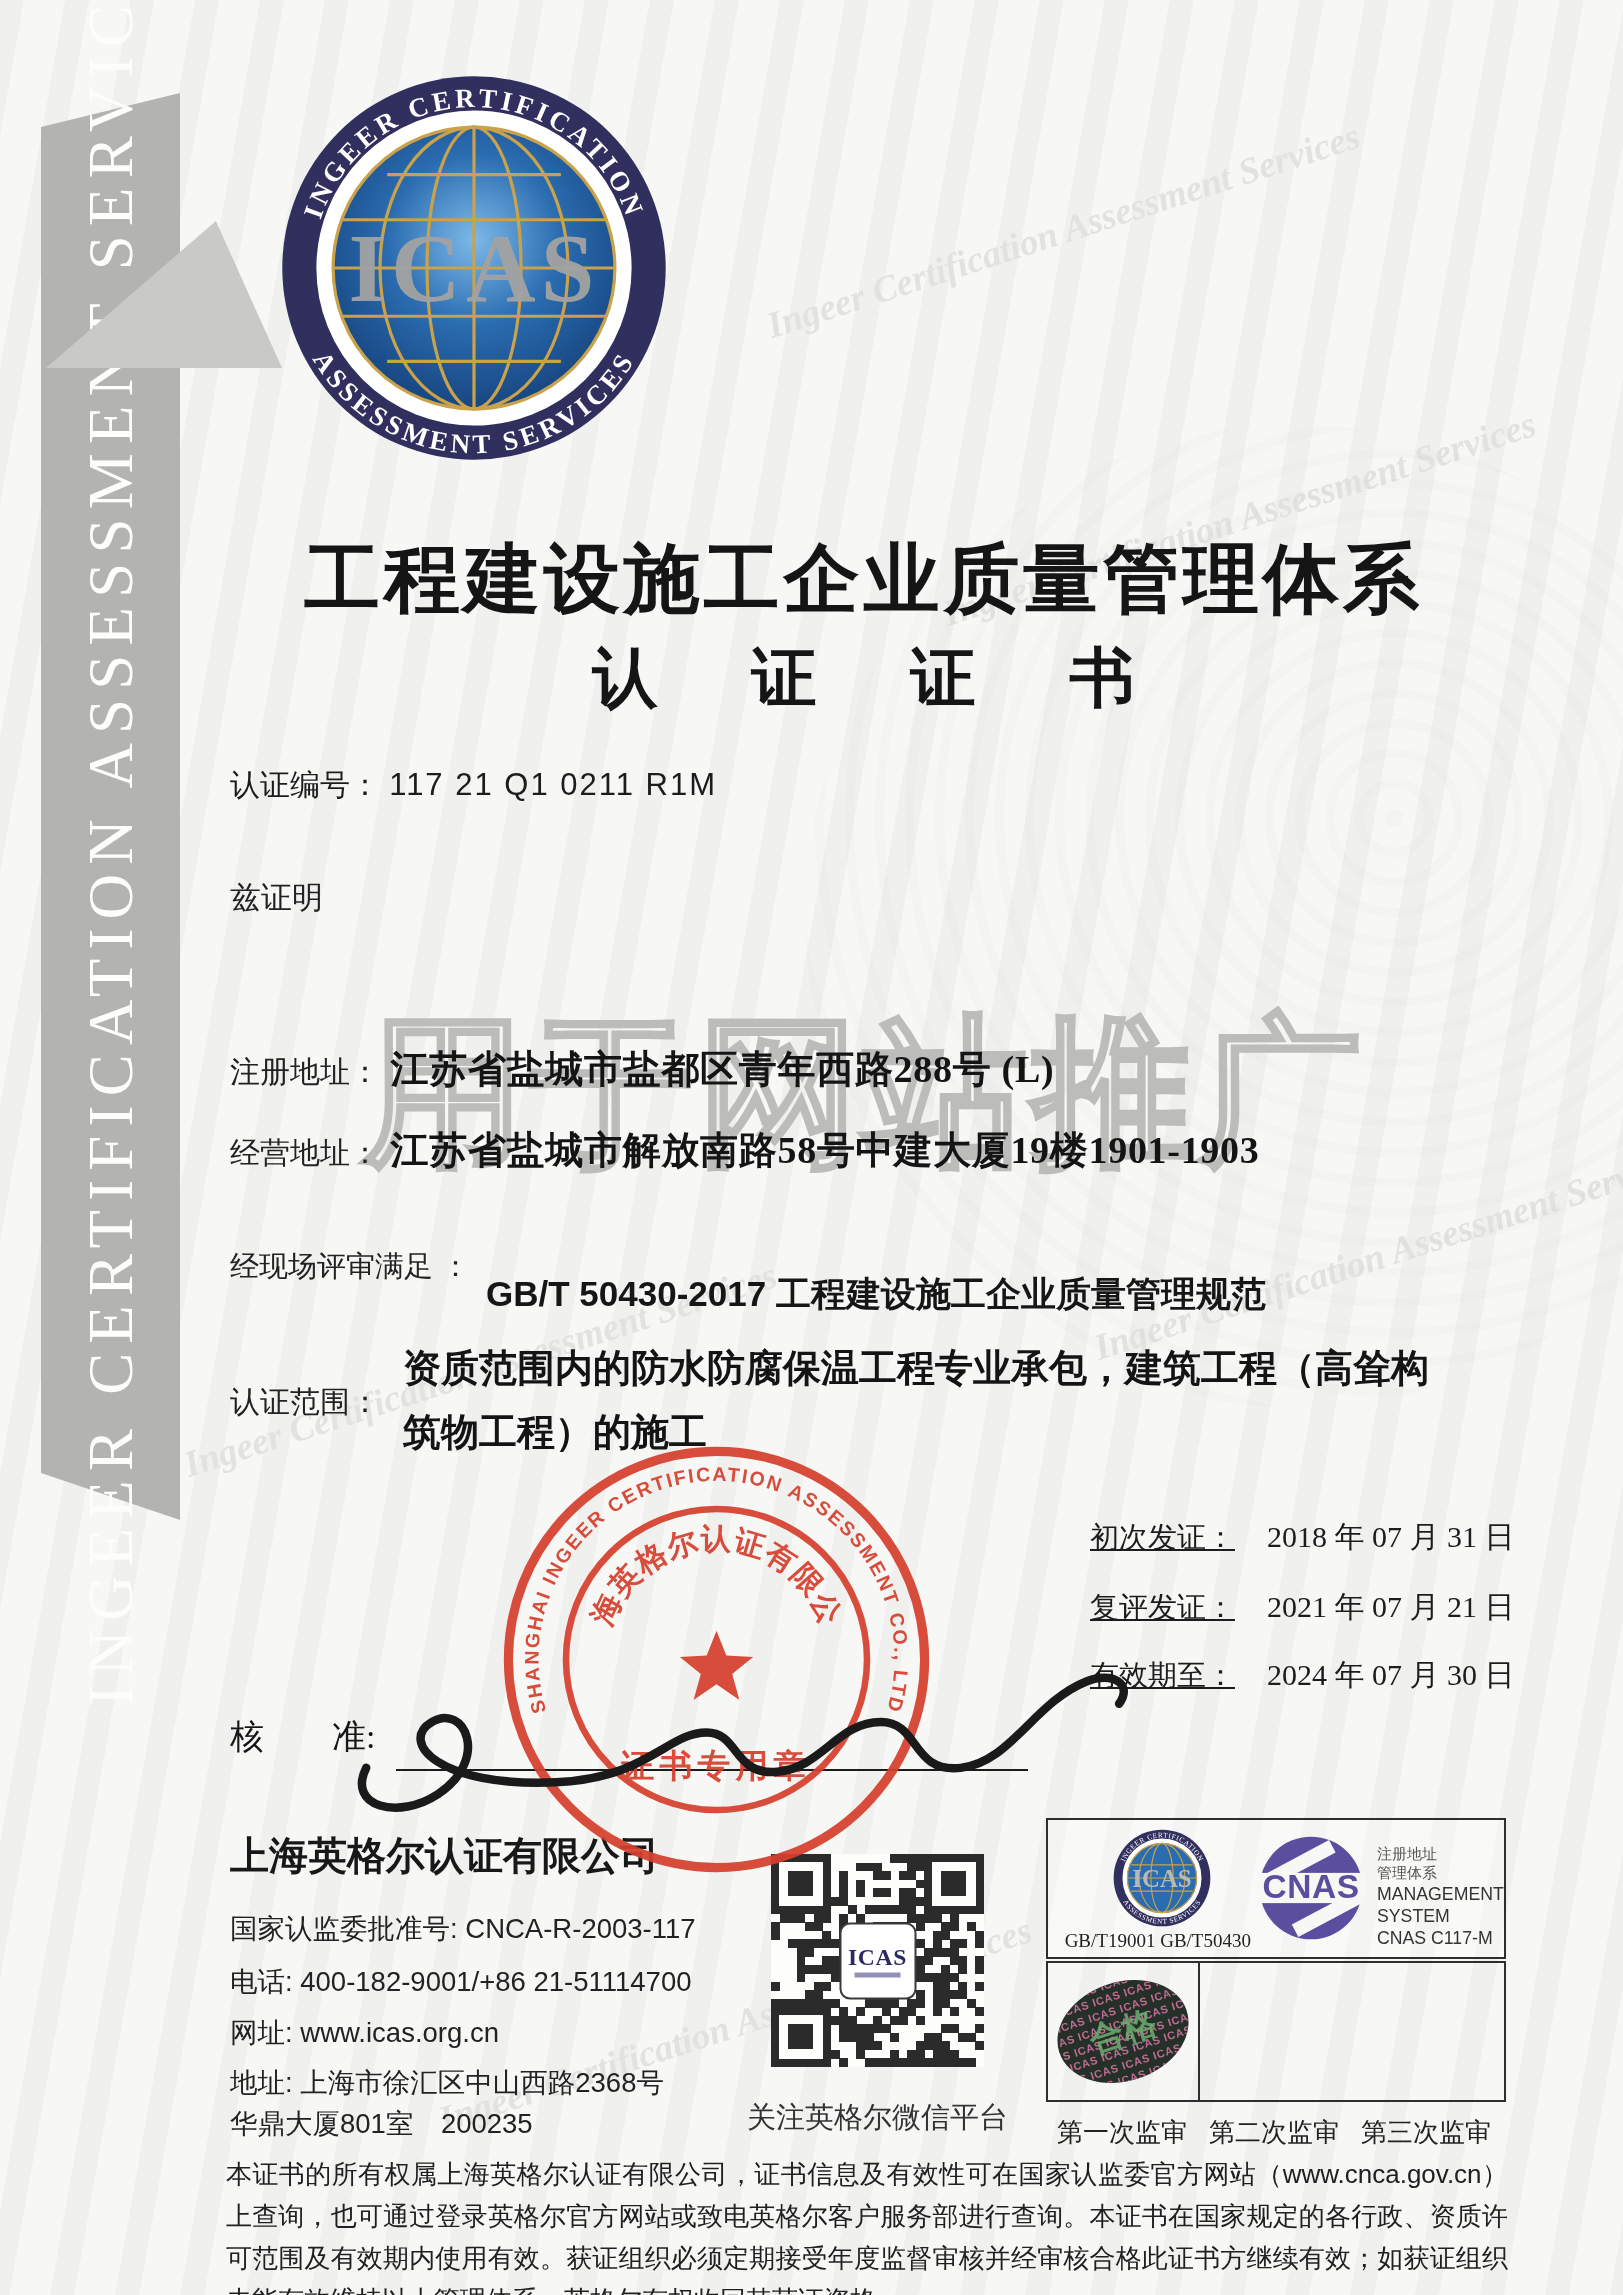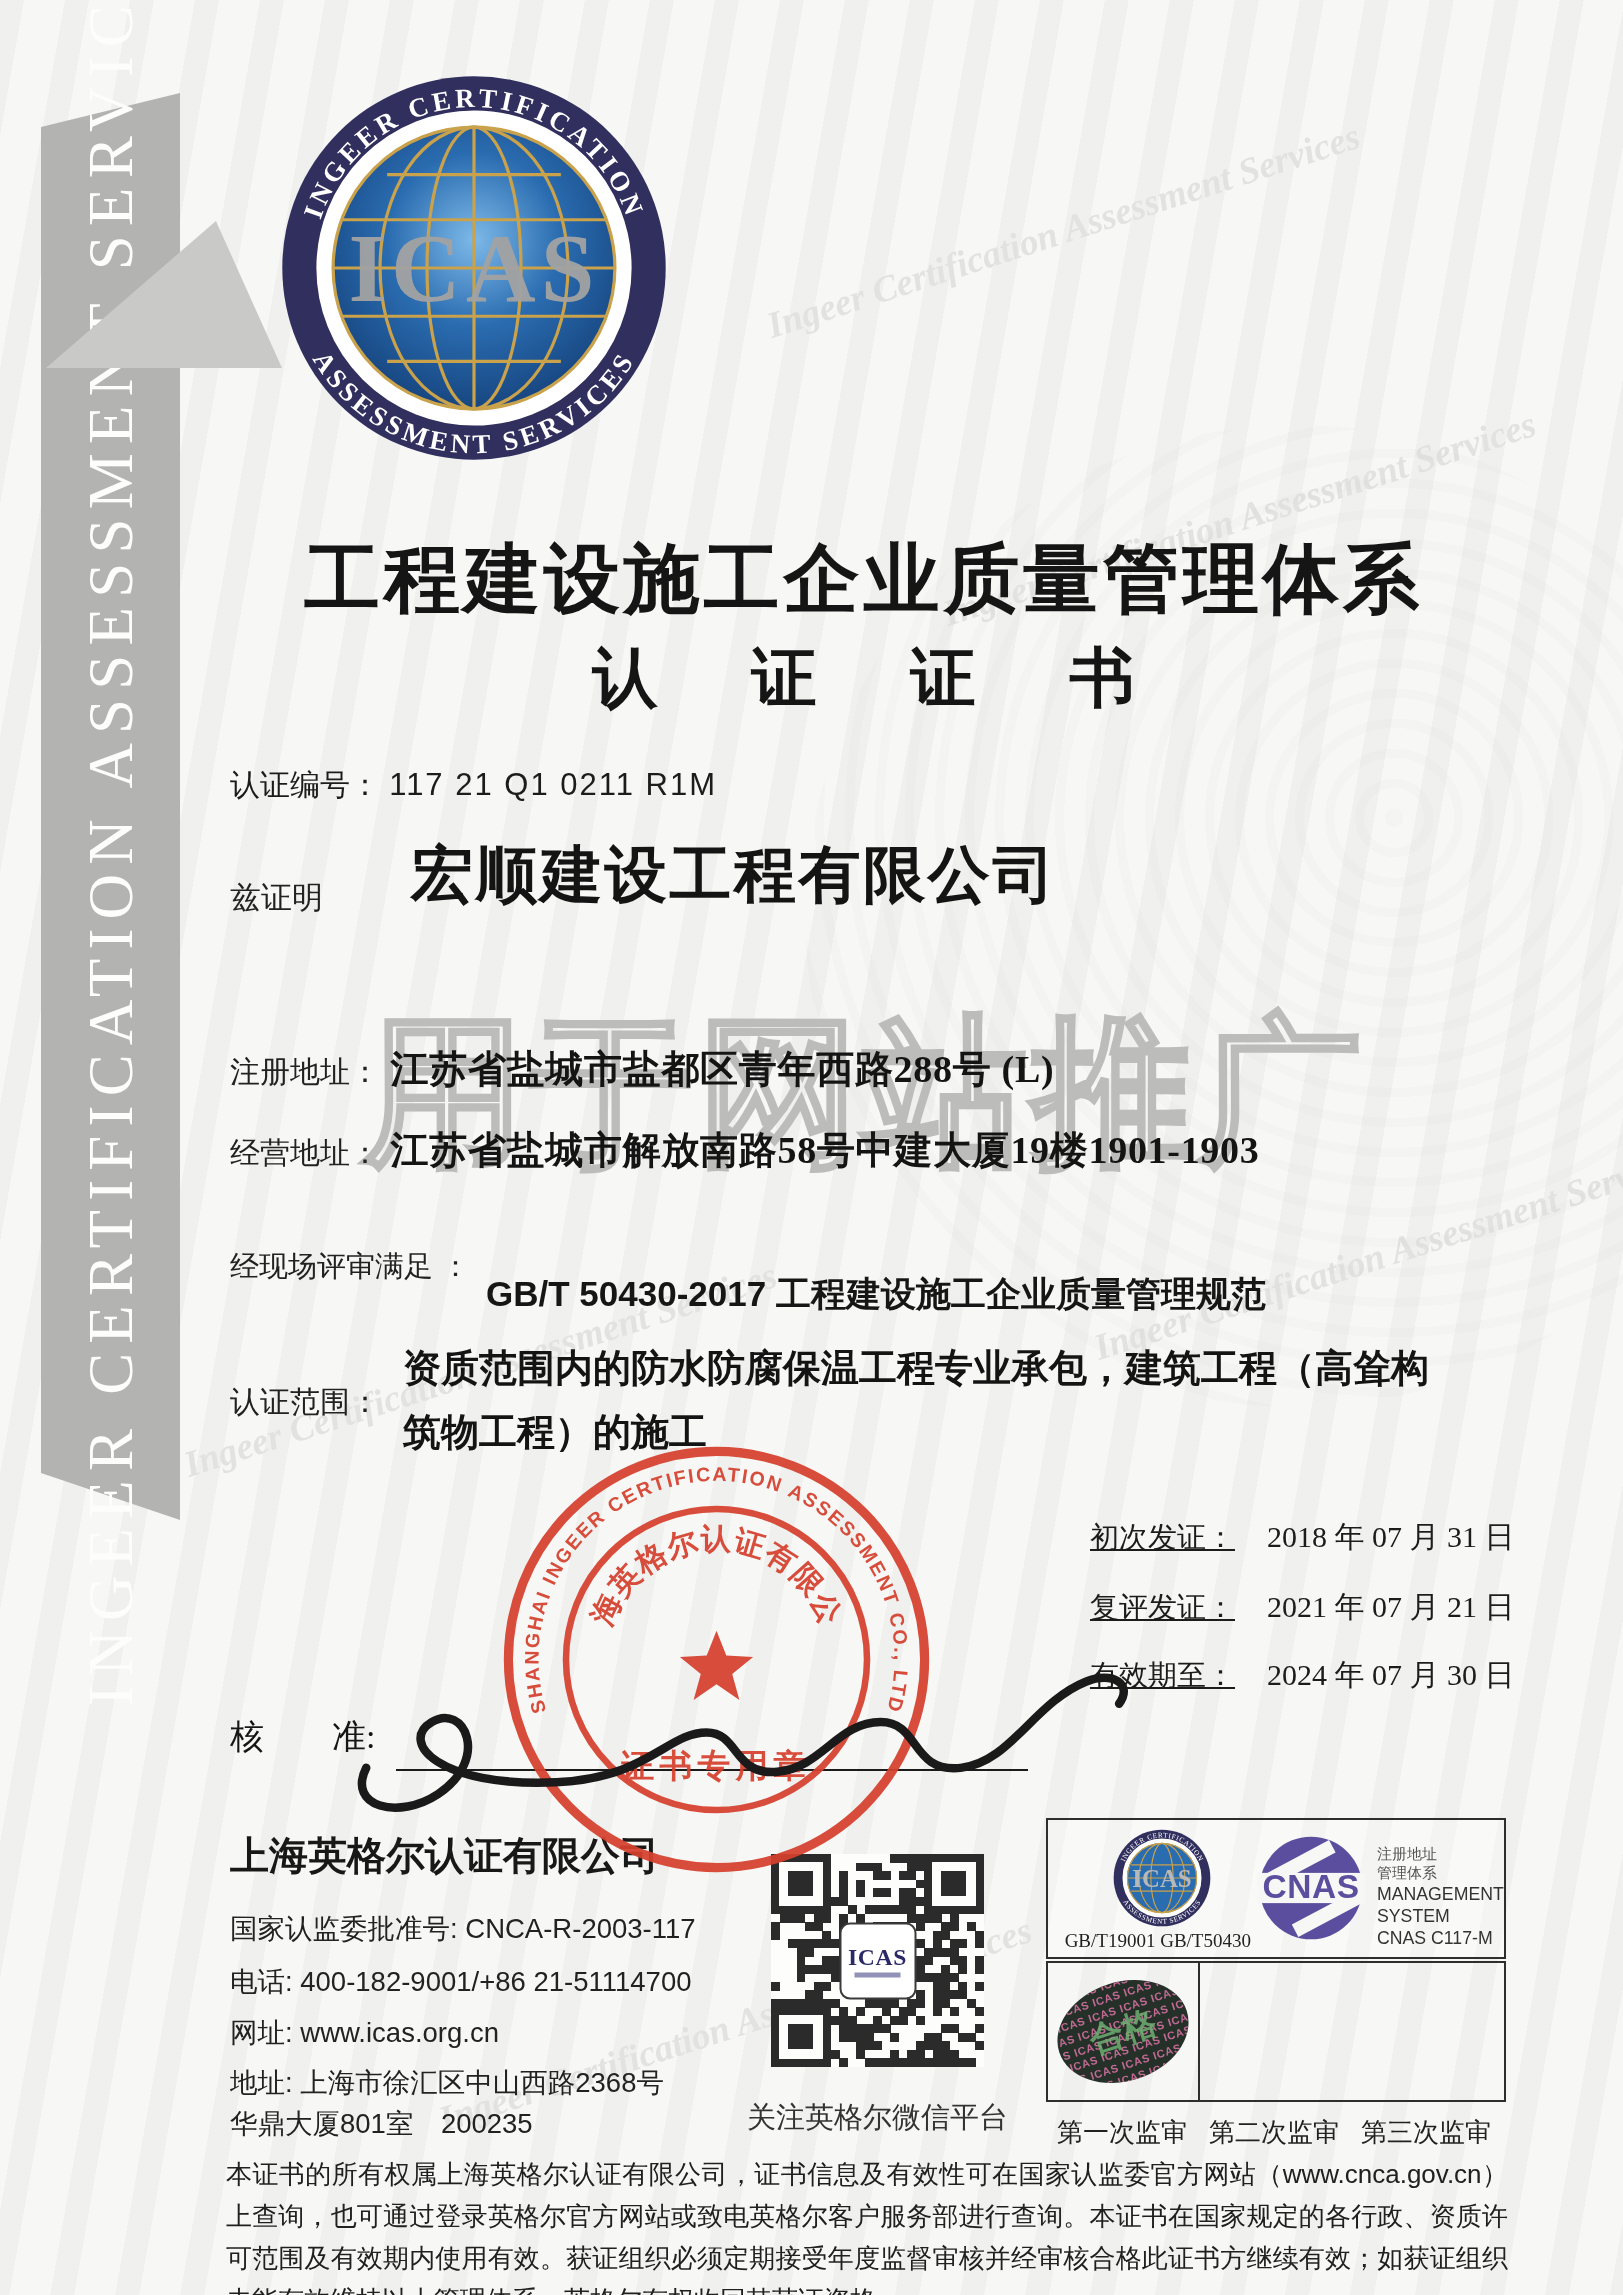--- a/index.html
+++ b/index.html
@@ -135,21 +135,20 @@
 
   <div class="abs c title1">工程建设施工企业质量管理体系</div>
   <div class="abs c title2">认 证 证 书</div>
 
   <div class="abs c row" style="left:230px;top:765px;">
     <span class="certno-lbl">认证编号：</span>
     <span class="certno-val">117 21 Q1 0211 R1M</span>
   </div>
 
   <div class="abs c lbl" style="left:230px;top:877px;font-size:31px;">兹证明</div>
-  <div class="abs c serifv company" style="left:411px;top:833px;">宏顺建设工程有限公司</div>
 
 
   <div class="abs c row" style="left:230px;top:1044px;">
     <span class="lbl">注册地址：</span>
     <span class="serifv addr-val">江苏省盐城市盐都区青年西路288号 (L)</span>
   </div>
   <div class="abs c row" style="left:230px;top:1125px;">
     <span class="lbl">经营地址：</span>
     <span class="serifv addr-val">江苏省盐城市解放南路58号中建大厦19楼1901-1903</span>
   </div>

